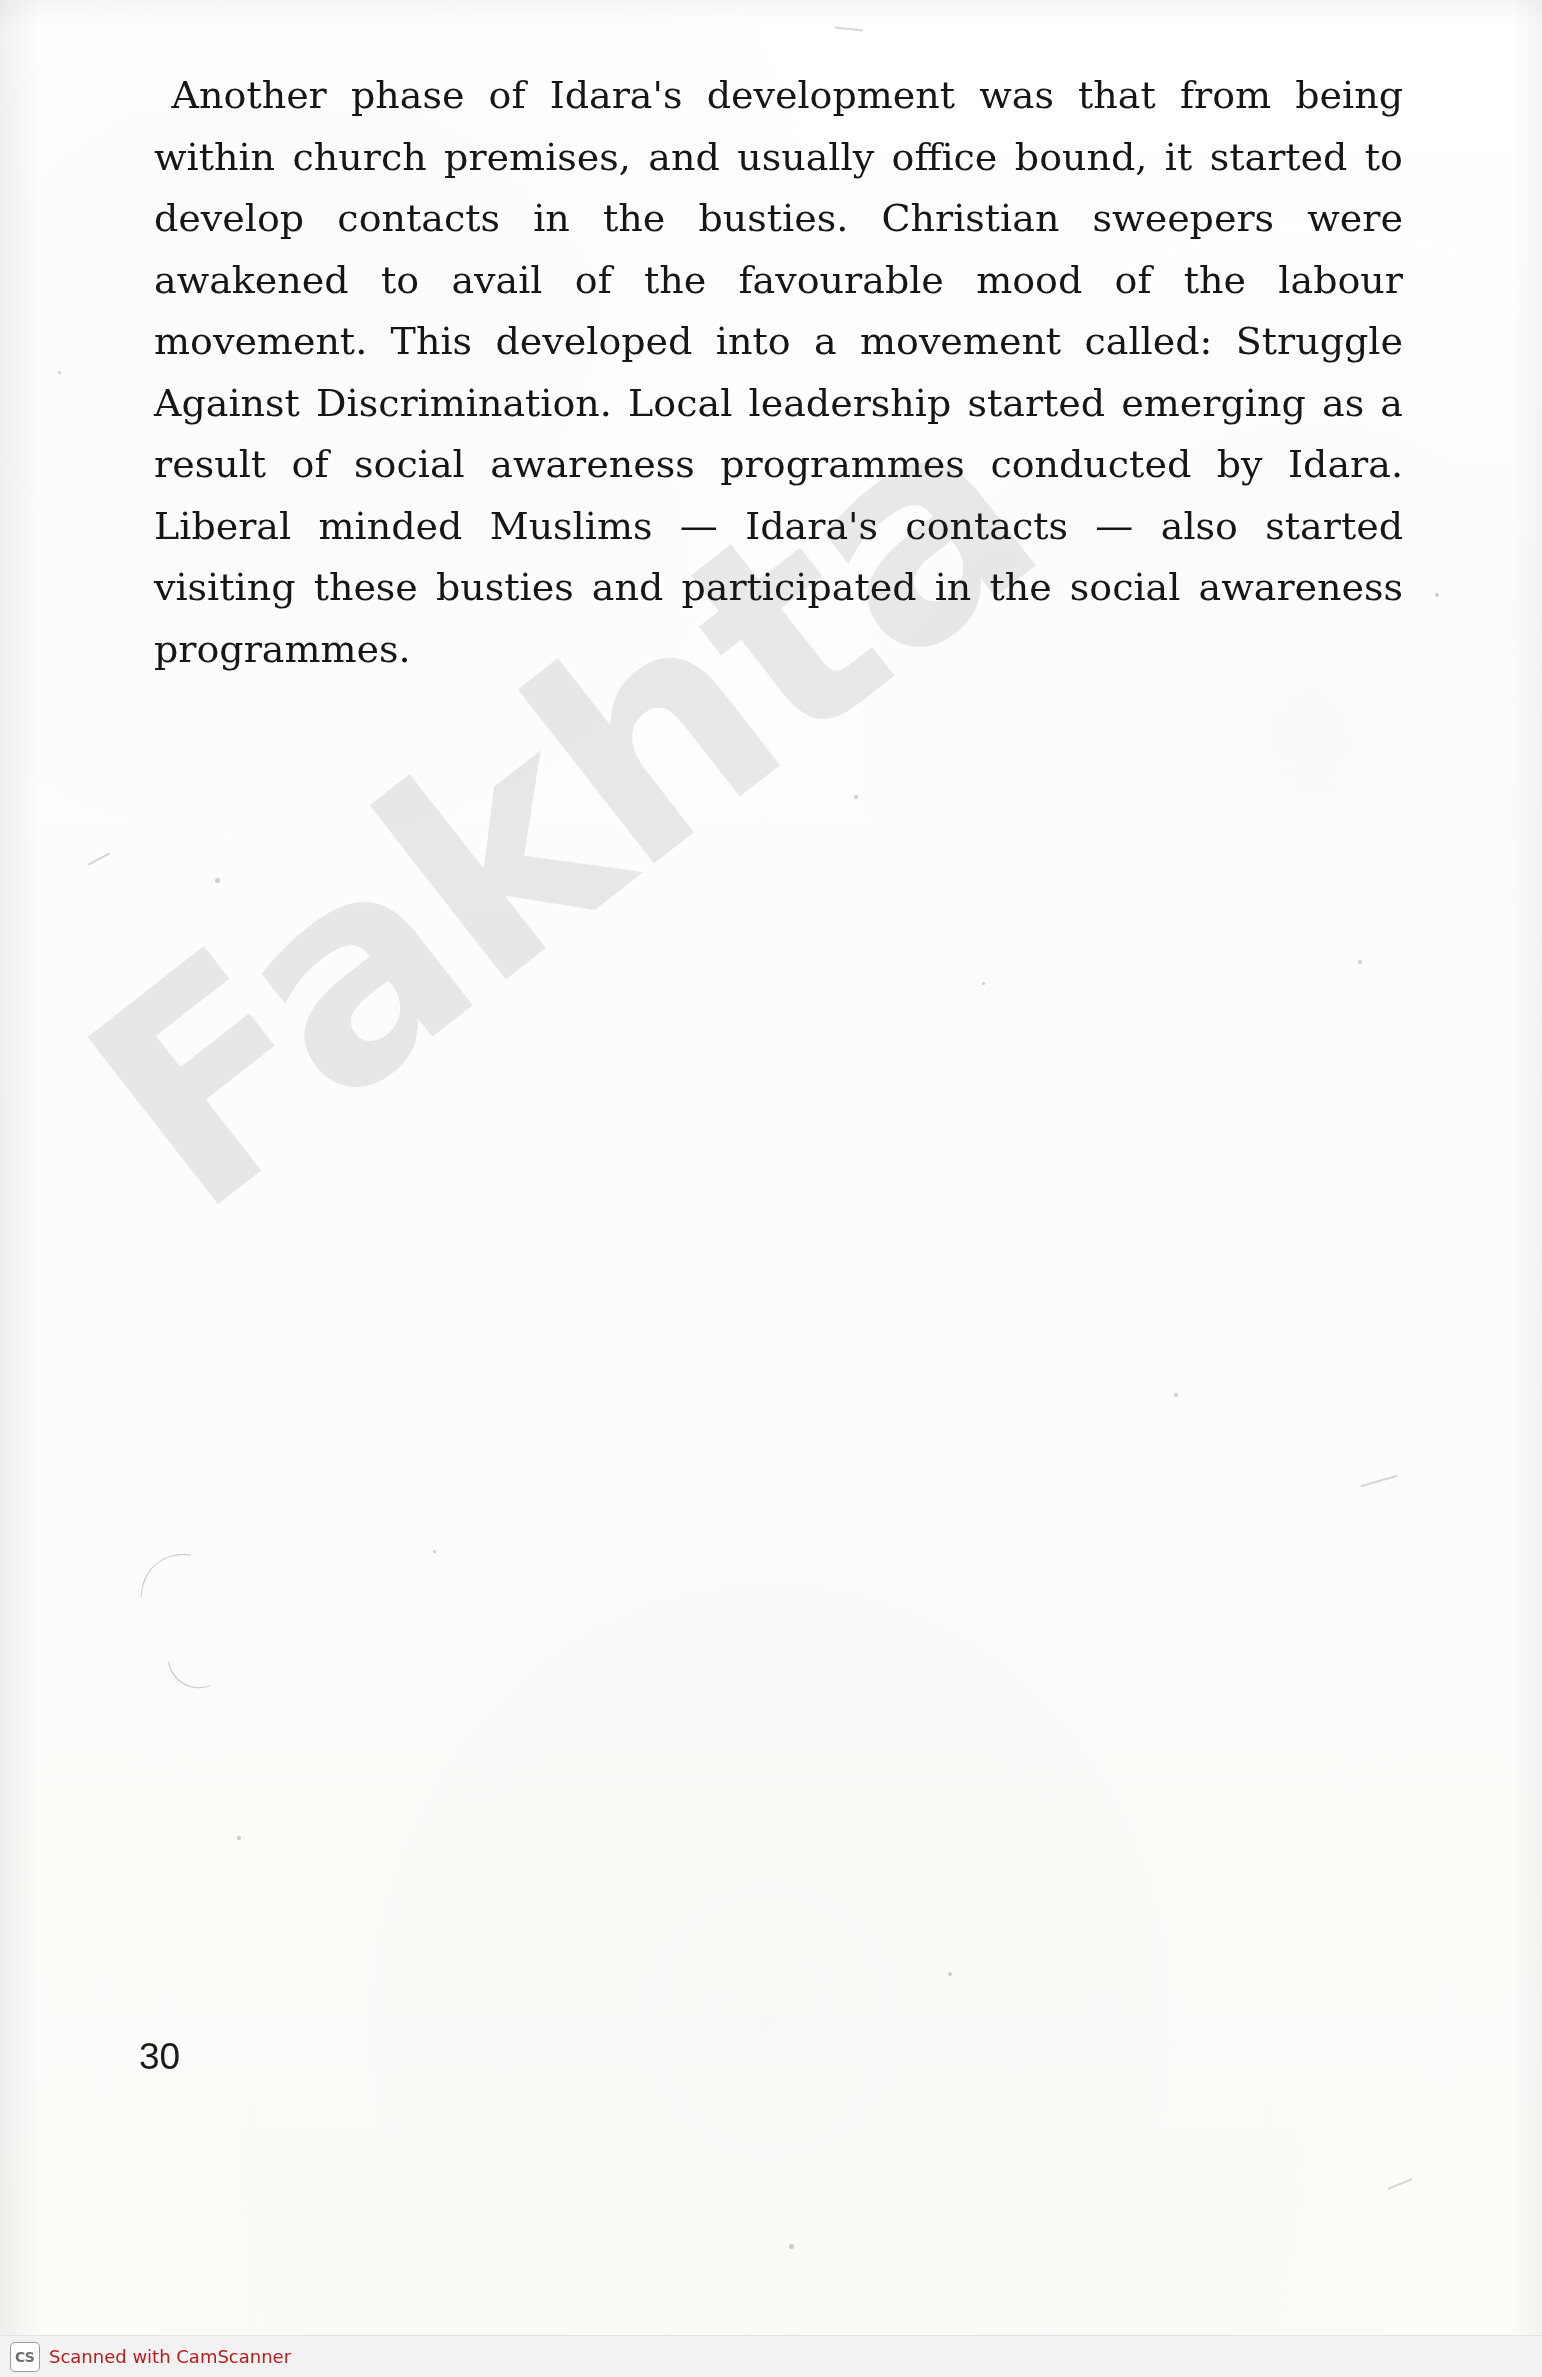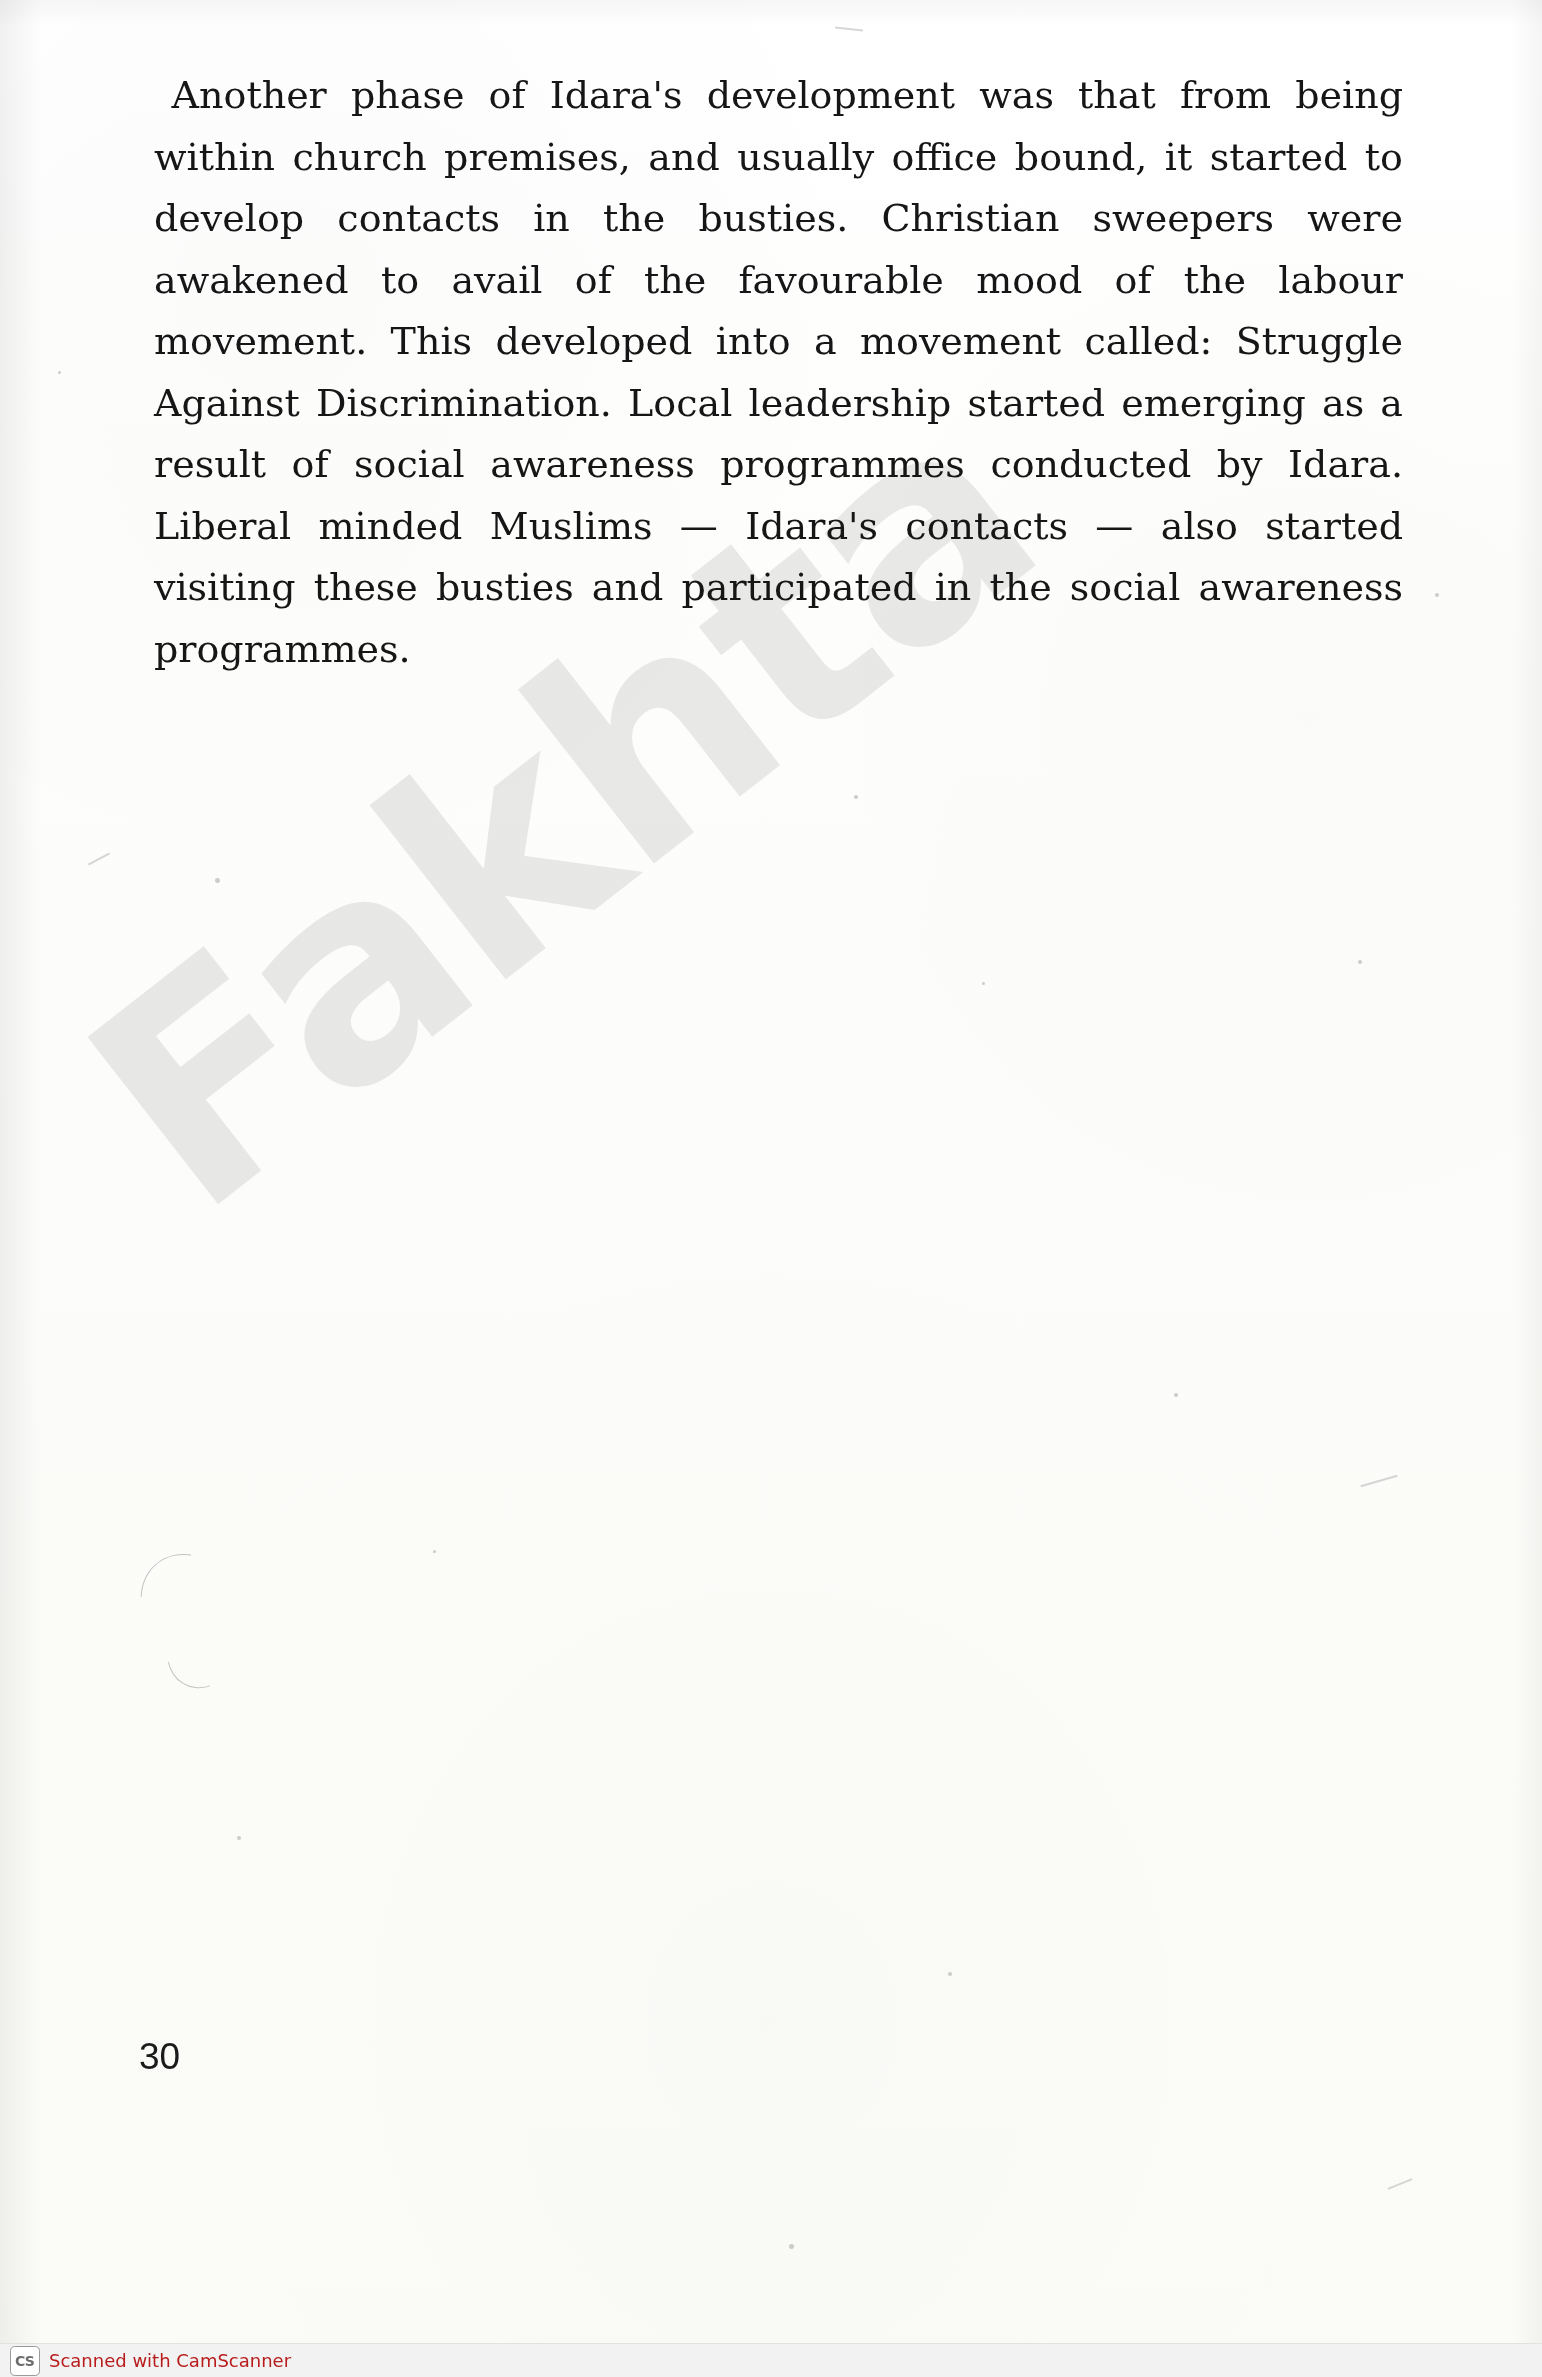--- a/index.html
+++ b/index.html
@@ -102,21 +102,21 @@
     color: #1b1b1b;
     font-family: Liberation Sans, sans-serif;
   }
 
   
   .cs-footer {
     position: absolute;
     left: 0;
     bottom: 0;
     width: 100%;
-    height: 34px;
+    height: 42px;
     background: #f2f2f2;
     border-top: 0.7px solid #e2e2e2;
     display: flex;
     align-items: center;
     gap: 9.5px;
     padding-left: 9.5px;
     box-sizing: border-box;
   }
   .cs-badge {
     width: 28px;

